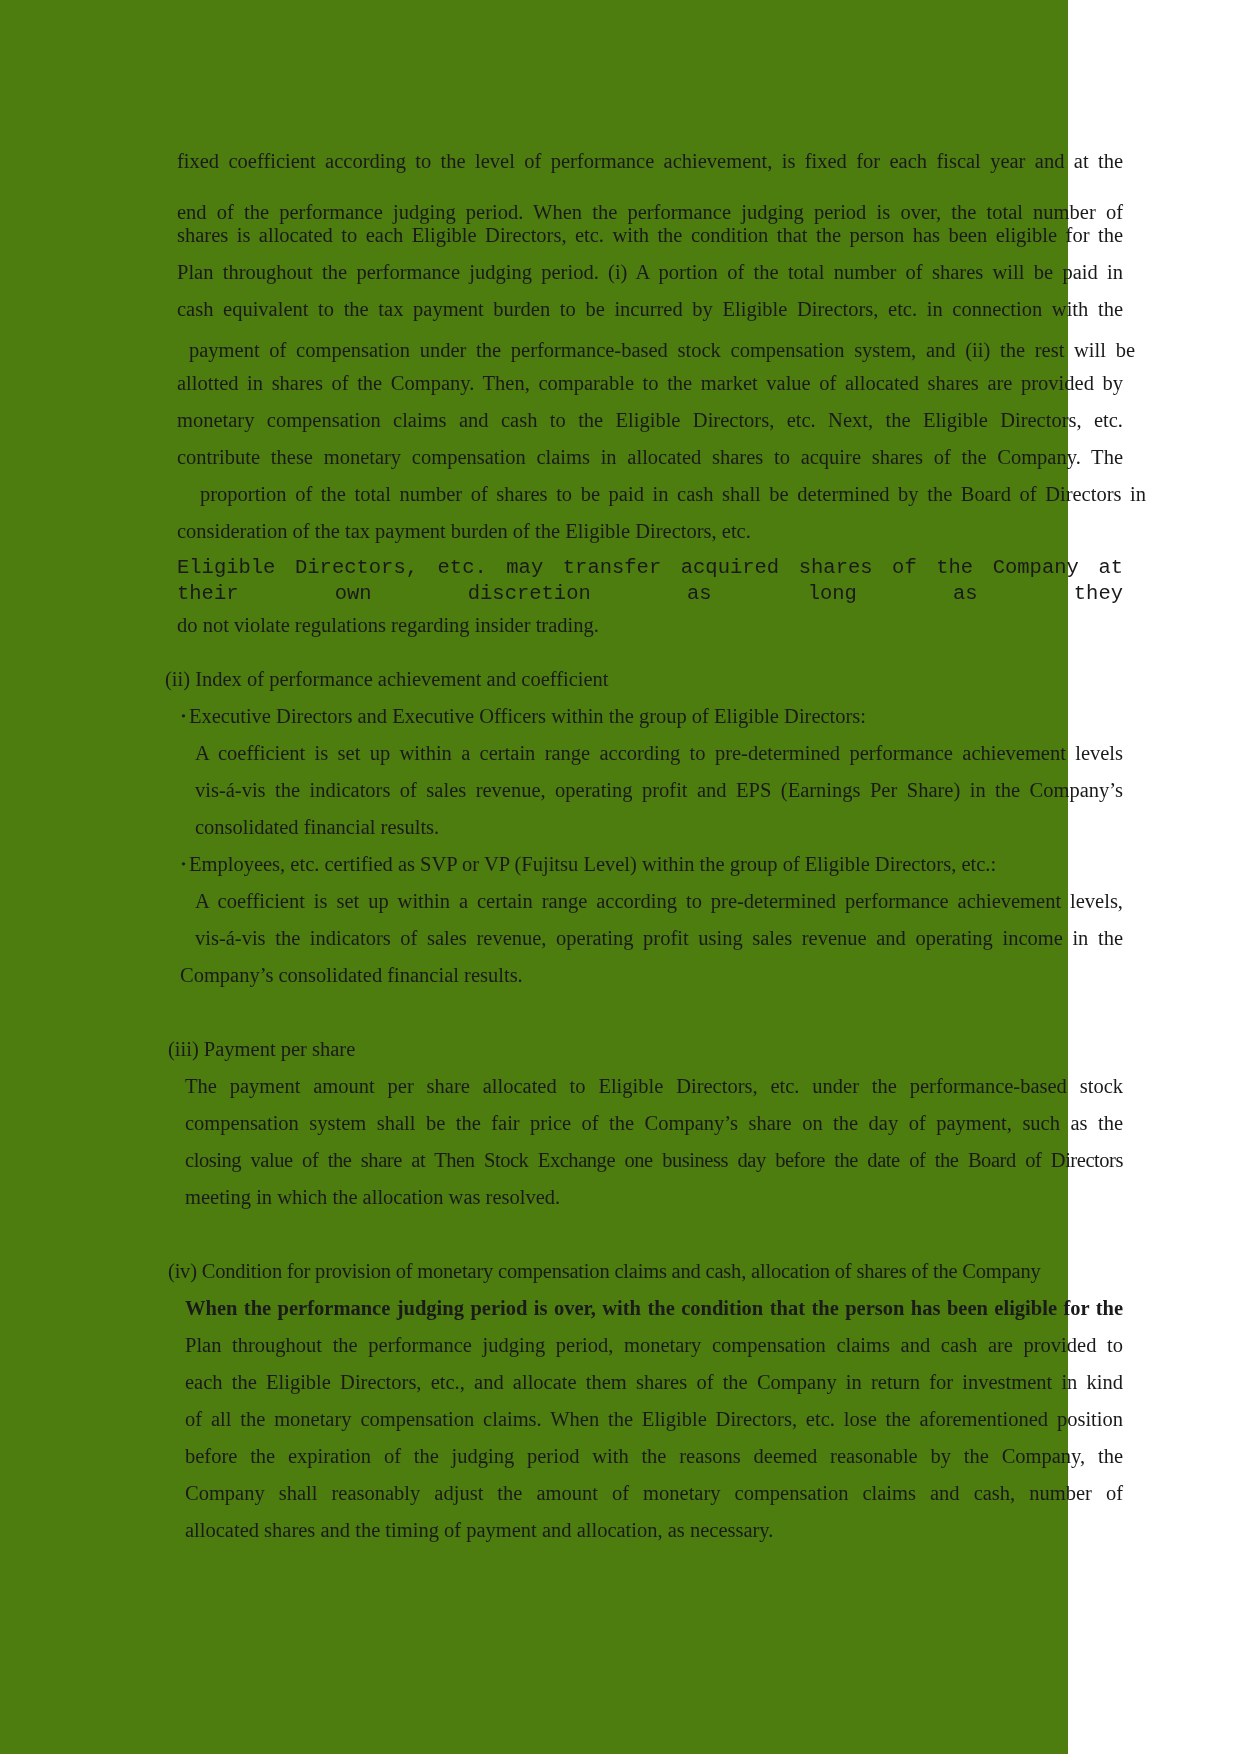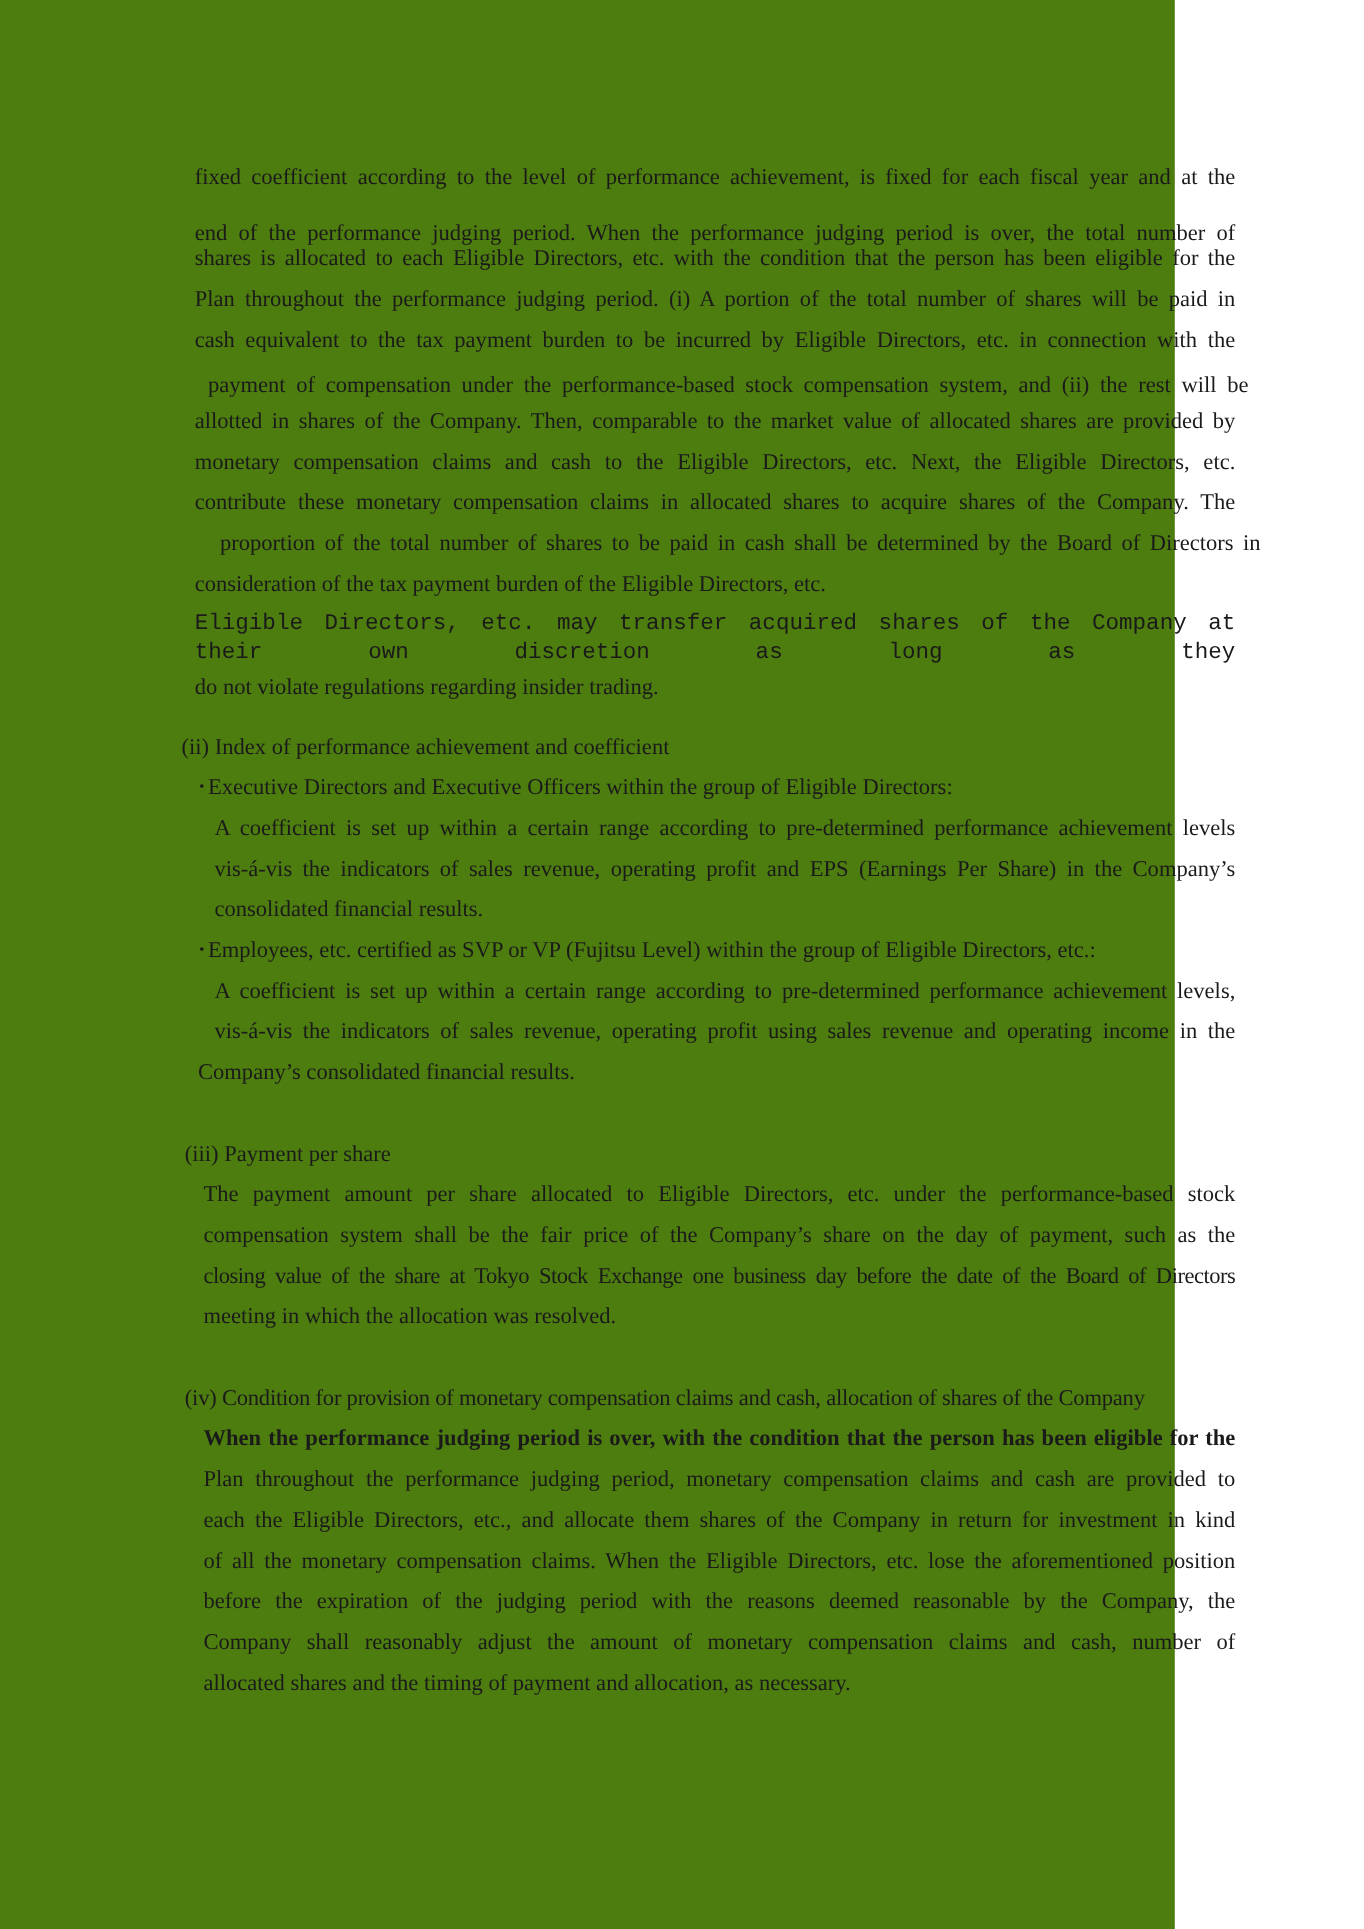--- a/index.html
+++ b/index.html
@@ -55,21 +55,21 @@
     </div>
     <div class="ln j" style="left:195px;top:888px;width:928px;">A coefficient is set up within a certain range according to pre-determined performance achievement levels,</div>
     <div class="ln j" style="left:195px;top:925px;width:928px;">vis-á-vis the indicators of sales revenue, operating profit using sales revenue and operating income in the</div>
     <div class="ln" style="left:180px;top:962px;">Company’s consolidated financial results.</div>
   </div>
 
   <div>
     <div class="ln" style="left:168px;top:1036px;">(iii) Payment per share</div>
     <div class="ln j" style="left:185px;top:1073px;width:938px;">The payment amount per share allocated to Eligible Directors, etc. under the performance-based stock</div>
     <div class="ln j" style="left:185px;top:1110px;width:938px;">compensation system shall be the fair price of the Company’s share on the day of payment, such as the</div>
-    <div class="ln j" style="left:185px;top:1147px;width:938px;letter-spacing:-0.45px;">closing value of the share at Tokyo Stock Exchange one business day before the date of the Board of Directors</div>
+    <div class="ln j" style="left:185px;top:1147px;width:938px;letter-spacing:-0.45px;">closing value of the share at Then Stock Exchange one business day before the date of the Board of Directors</div>
     <div class="ln" style="left:185px;top:1184px;">meeting in which the allocation was resolved.</div>
   </div>
 
   <div>
     <div class="ln" style="left:168px;top:1258px;letter-spacing:-0.2px;">(iv) Condition for provision of monetary compensation claims and cash, allocation of shares of the Company</div>
     <div class="ln j" style="left:185px;top:1295px;width:938px;font-weight:bold;">When the performance judging period is over, with the condition that the person has been eligible for the</div>
     <div class="ln j" style="left:185px;top:1332px;width:938px;">Plan throughout the performance judging period, monetary compensation claims and cash are provided to</div>
     <div class="ln j" style="left:185px;top:1369px;width:938px;">each the Eligible Directors, etc., and allocate them shares of the Company in return for investment in kind</div>
     <div class="ln j" style="left:185px;top:1406px;width:938px;">of all the monetary compensation claims. When the Eligible Directors, etc. lose the aforementioned position</div>
     <div class="ln j" style="left:185px;top:1443px;width:938px;">before the expiration of the judging period with the reasons deemed reasonable by the Company, the</div>

